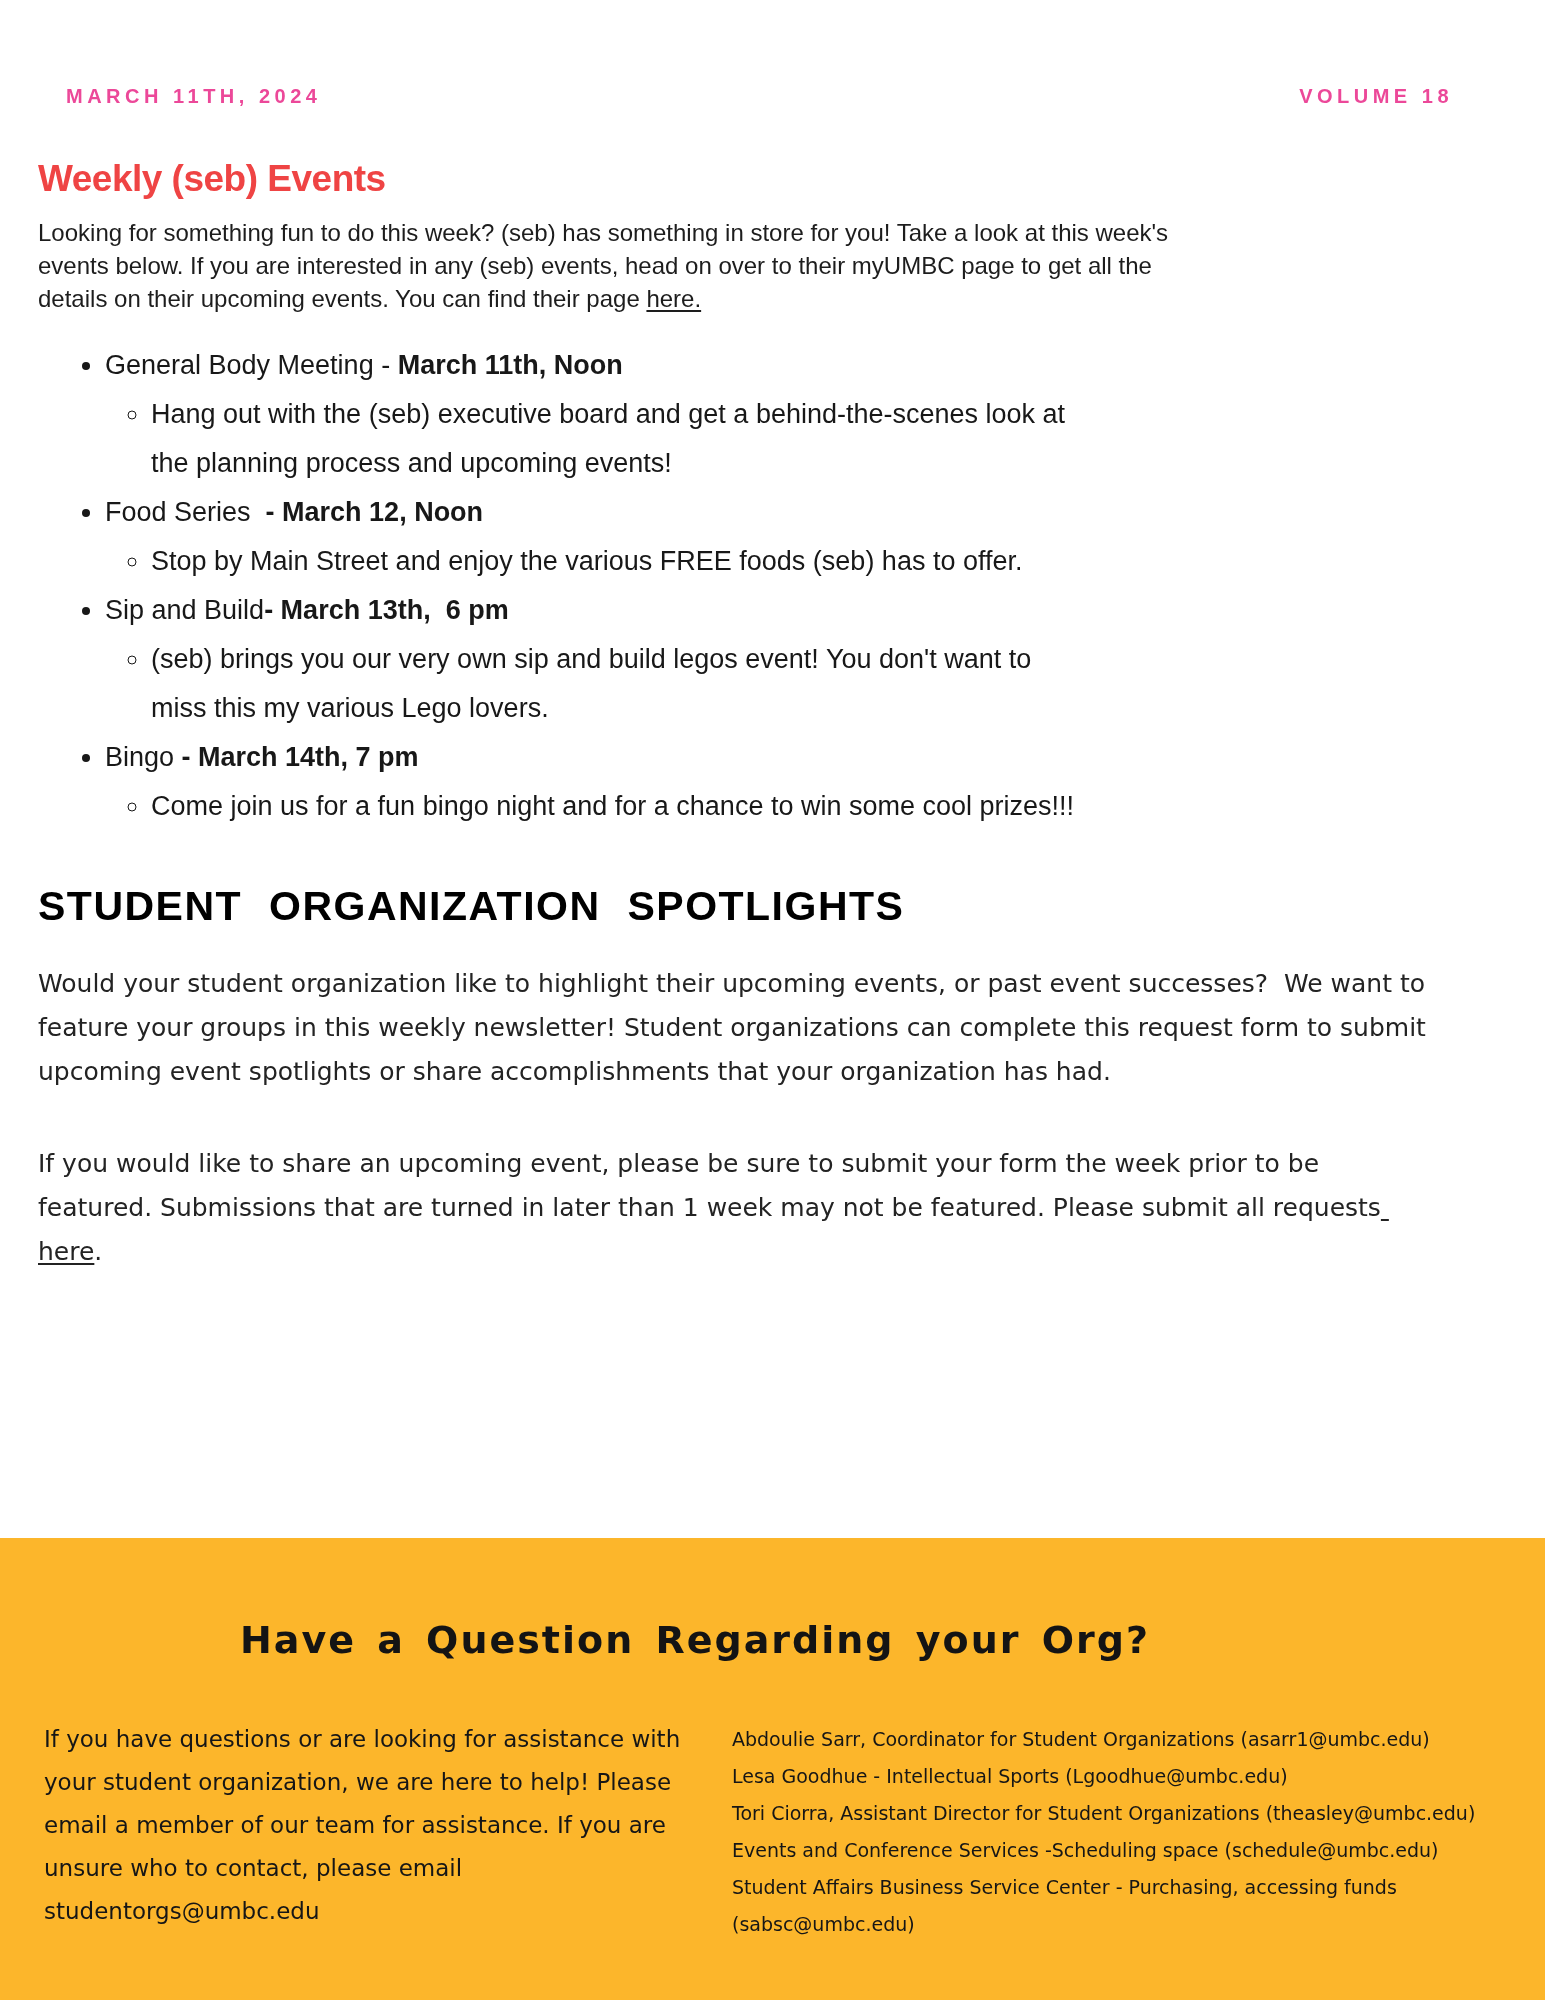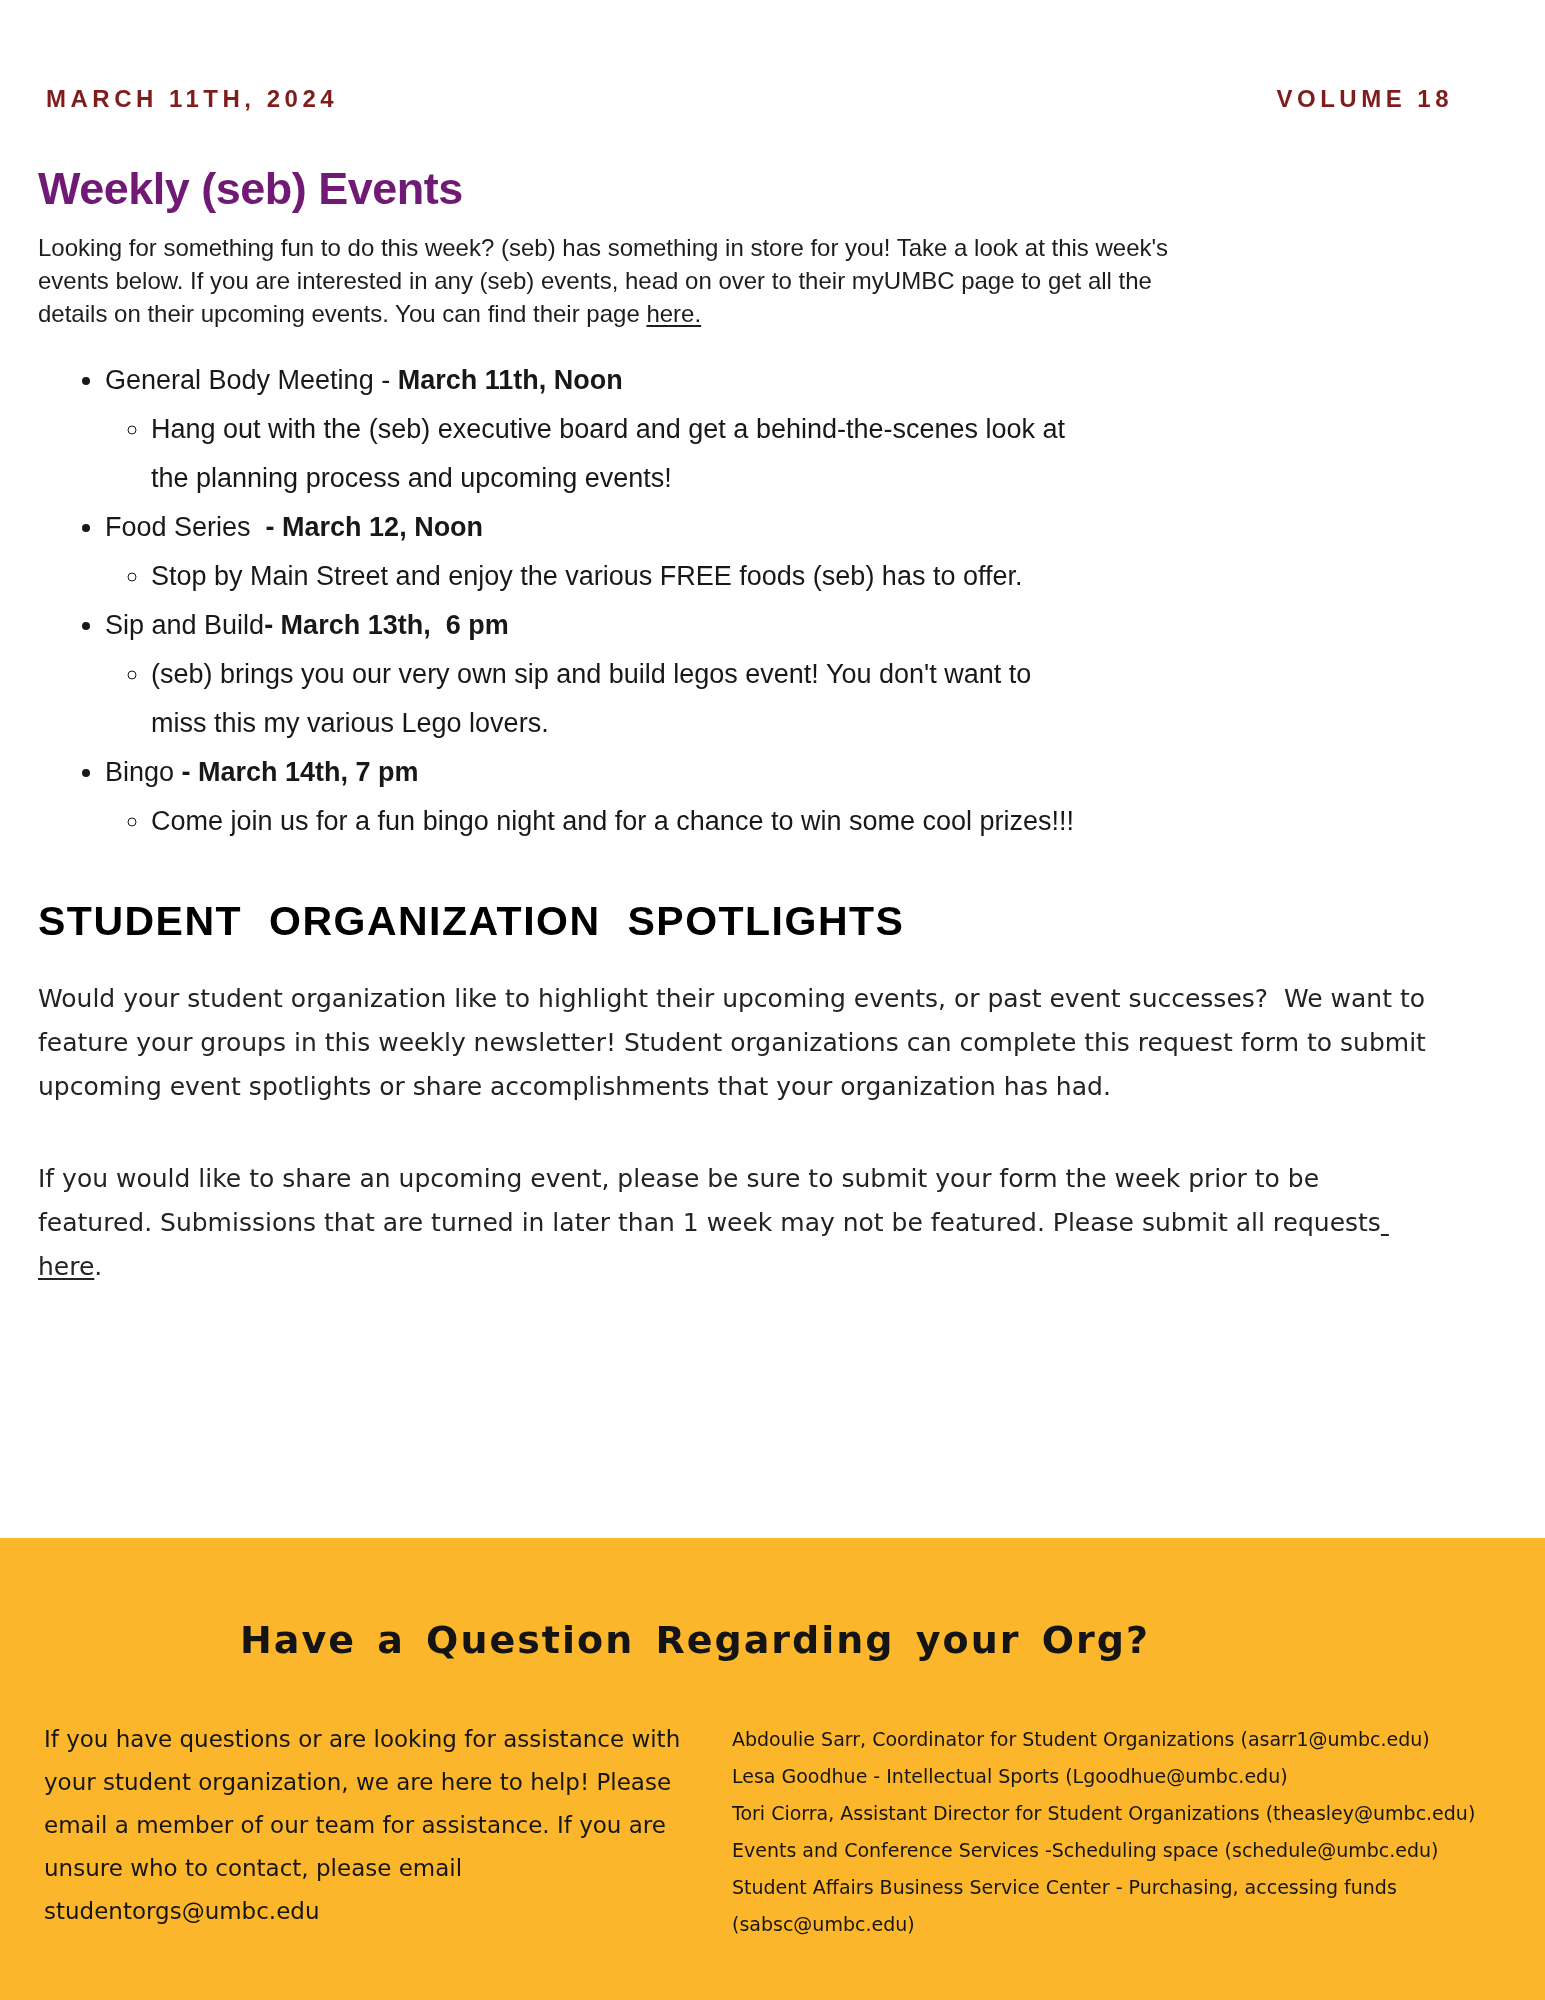--- a/index.html
+++ b/index.html
@@ -14,32 +14,33 @@
     color: #1c1c1c;
   }
   
   .topbar {
     display: flex;
     justify-content: space-between;
     align-items: baseline;
     padding: 85px 92px 0 46px;
   }
   .kicker {
-    font-size: 24px;
+    font-size: 20px;
     font-weight: 600;
     letter-spacing: 4.5px;
-    color: #7f1d1d;
+    color: #ec4899;
+    margin-left: 20px;
   }
   
   .events-title {
     margin: 50px 7px 0 38px;
-    font-size: 45px;
+    font-size: 37px;
     font-weight: 700;
     letter-spacing: -0.5px;
-    color: #701a75;
+    color: #ef4444;
   }
   .intro {
     margin: 16px 0 0 38px;
     width: 1165px;
     font-size: 24px;
     line-height: 33px;
     color: #1d1d1d;
   }
   .intro span, .intro a { white-space: pre-wrap; }
   .inline-link {

